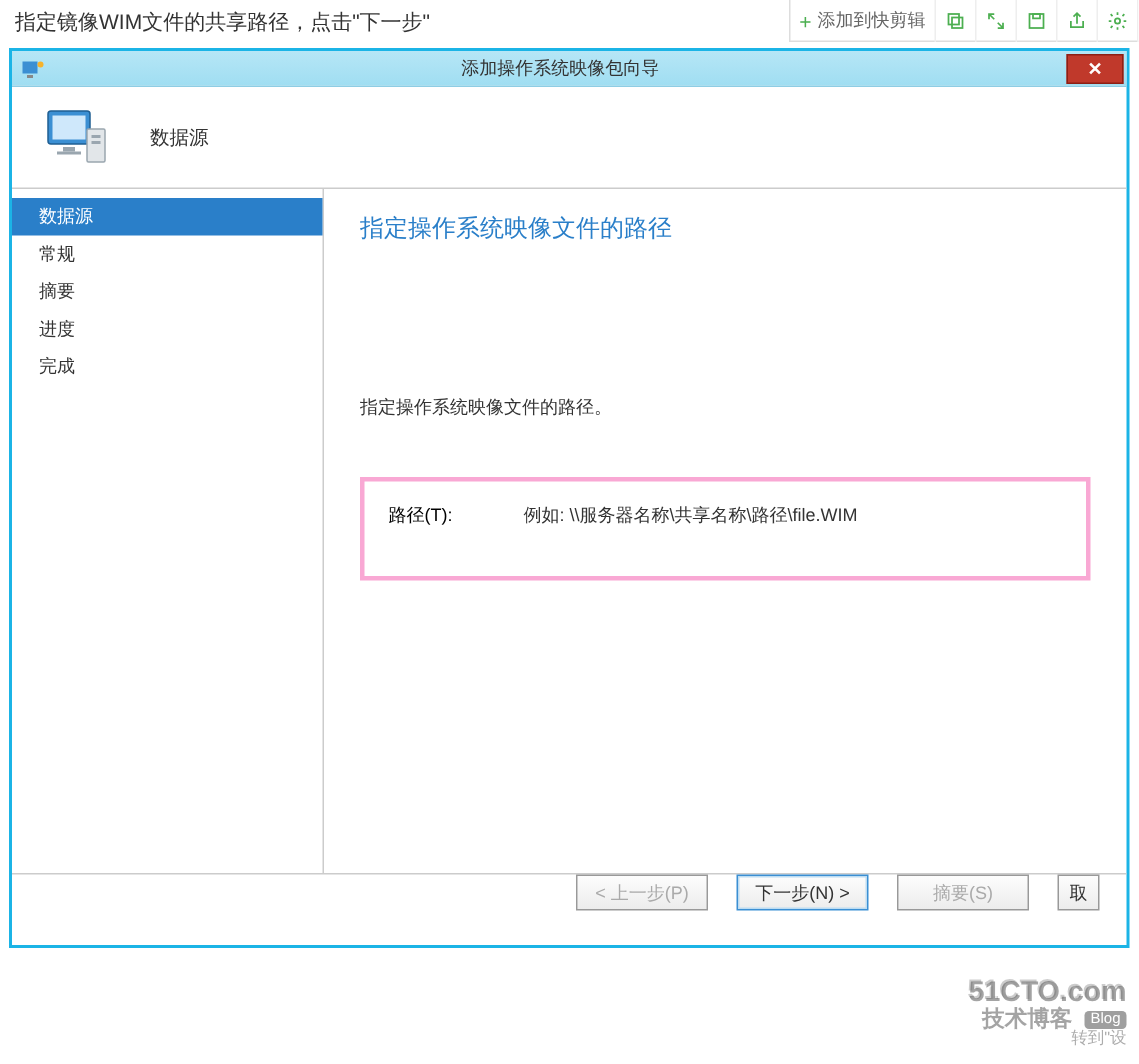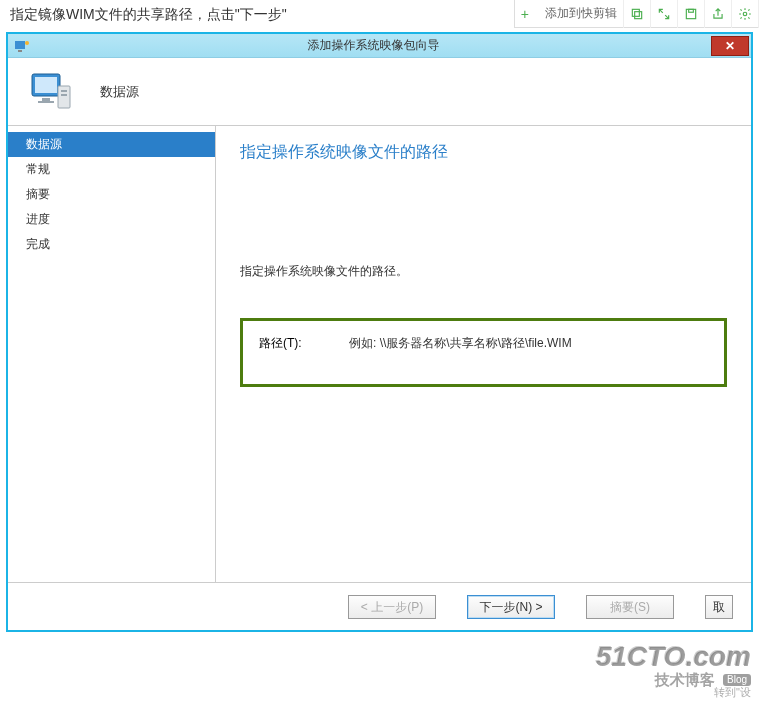--- a/index.html
+++ b/index.html
@@ -32,21 +32,21 @@
     height: 28px;
     display: flex;
     align-items: center;
     justify-content: center;
     border-right: 1px solid #eee;
     padding: 0 6px;
     color: #4caf50;
     cursor: pointer;
   }
   .top-toolbar .tb-btn.plus { color: #4caf50; font-size: 14px; }
-  .top-toolbar .tb-label { font-size: 12px; color: #666; margin-left: 16px; }
+  .top-toolbar .tb-label { font-size: 12px; color: #666; margin-left: 4px; }
   .top-toolbar svg { width: 14px; height: 14px; }
 
   .wizard-window {
     position: absolute;
     left: 6px;
     top: 32px;
     width: 747px;
     height: 600px;
     border: 2px solid #1bb4e6;
     background: #fff;
@@ -126,21 +126,21 @@
     color: #2a7fc9;
     font-size: 16px;
     margin-bottom: 100px;
   }
   .instr-line {
     font-size: 12px;
     color: #333;
     margin-bottom: 38px;
   }
   .red-box {
-    border: 3px solid #4d7c0f;
+    border: 3px solid #f9a8d4;
     padding: 14px 16px 22px 16px;
   }
   .path-row {
     display: flex;
     align-items: center;
     font-size: 12px;
     margin-bottom: 10px;
   }
   .path-row .path-label { width: 90px; }
   .path-row .path-example { color: #333; }
@@ -165,24 +165,24 @@
     font-size: 12px;
     cursor: pointer;
     text-align: center;
     line-height: 20px;
   }
 
   .footer-area {
     height: 48px;
     border-top: 1px solid #ccc;
     display: flex;
-    align-items: center;
+    align-items: flex-start;
     justify-content: flex-end;
     padding-right: 18px;
-    gap: 31px;
+    gap: 19px;
   }
   .wiz-btn {
     height: 24px;
     min-width: 88px;
     border: 1px solid #999;
     background: linear-gradient(#fdfdfd,#ececec);
     font-size: 12px;
     cursor: pointer;
     text-align: center;
     line-height: 22px;
@@ -201,23 +201,22 @@
     position: absolute;
     right: 8px;
     bottom: 10px;
     color: rgba(80,80,80,0.5);
     font-family: Arial, sans-serif;
     text-align: right;
     pointer-events: none;
     line-height: 1.05;
   }
   .watermark .line1 {
-    font-size: 28px;
+    font-size: 19px;
     font-weight: bold;
-    font-style: italic;
     color: rgba(90,90,90,0.55);
     text-shadow: 1px 1px 0 rgba(255,255,255,0.6), -1px -1px 0 rgba(0,0,0,0.2);
     text-align: right;
   }
   .watermark .line2 {
     font-size: 15px;
     font-weight: bold;
     color: rgba(90,90,90,0.55);
   }
   .watermark .line2 .blog-badge {

